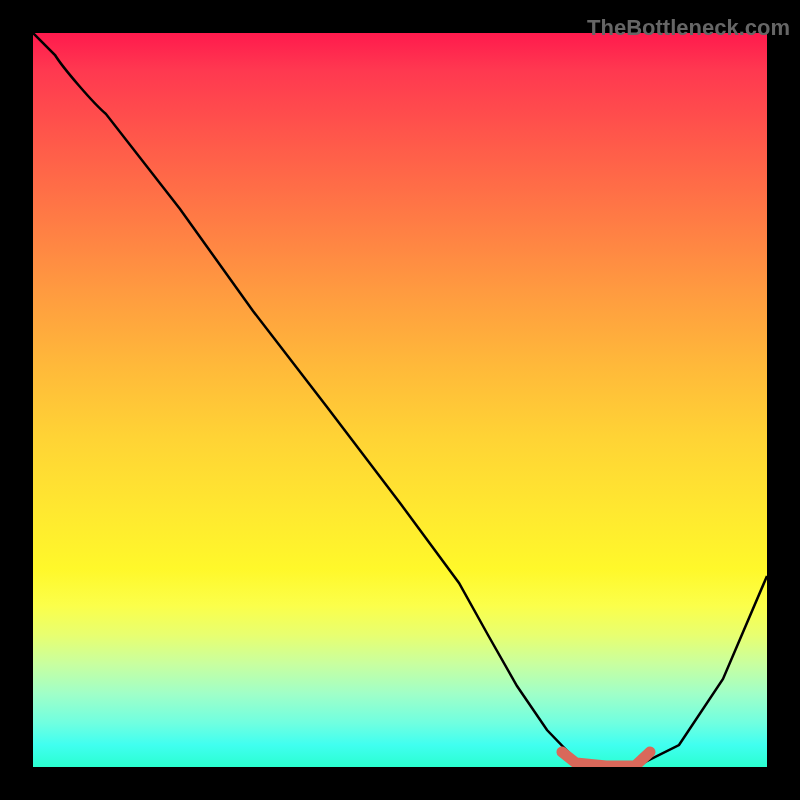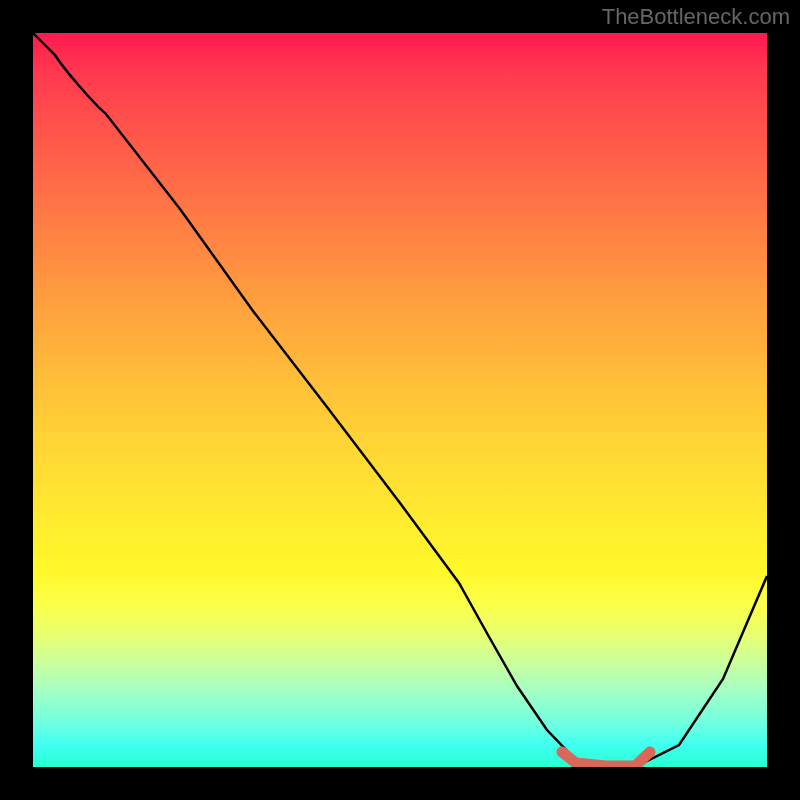--- a/index.html
+++ b/index.html
@@ -5,25 +5,25 @@
   * { margin: 0; padding: 0; box-sizing: border-box; }
   body {
     width: 800px;
     height: 800px;
     background: #000;
     position: relative;
     font-family: Arial, sans-serif;
   }
   .watermark {
     position: absolute;
-    top: 4px;
+    top: 15px;
     right: 10px;
     color: #666;
     font-size: 22px;
-    font-weight: normal;
+    font-weight: bold;
     z-index: 10;
   }
   .plot-area {
     position: absolute;
     left: 33px;
     top: 33px;
     width: 734px;
     height: 734px;
     background: linear-gradient(to bottom,
       #ff1a4d 0%,

